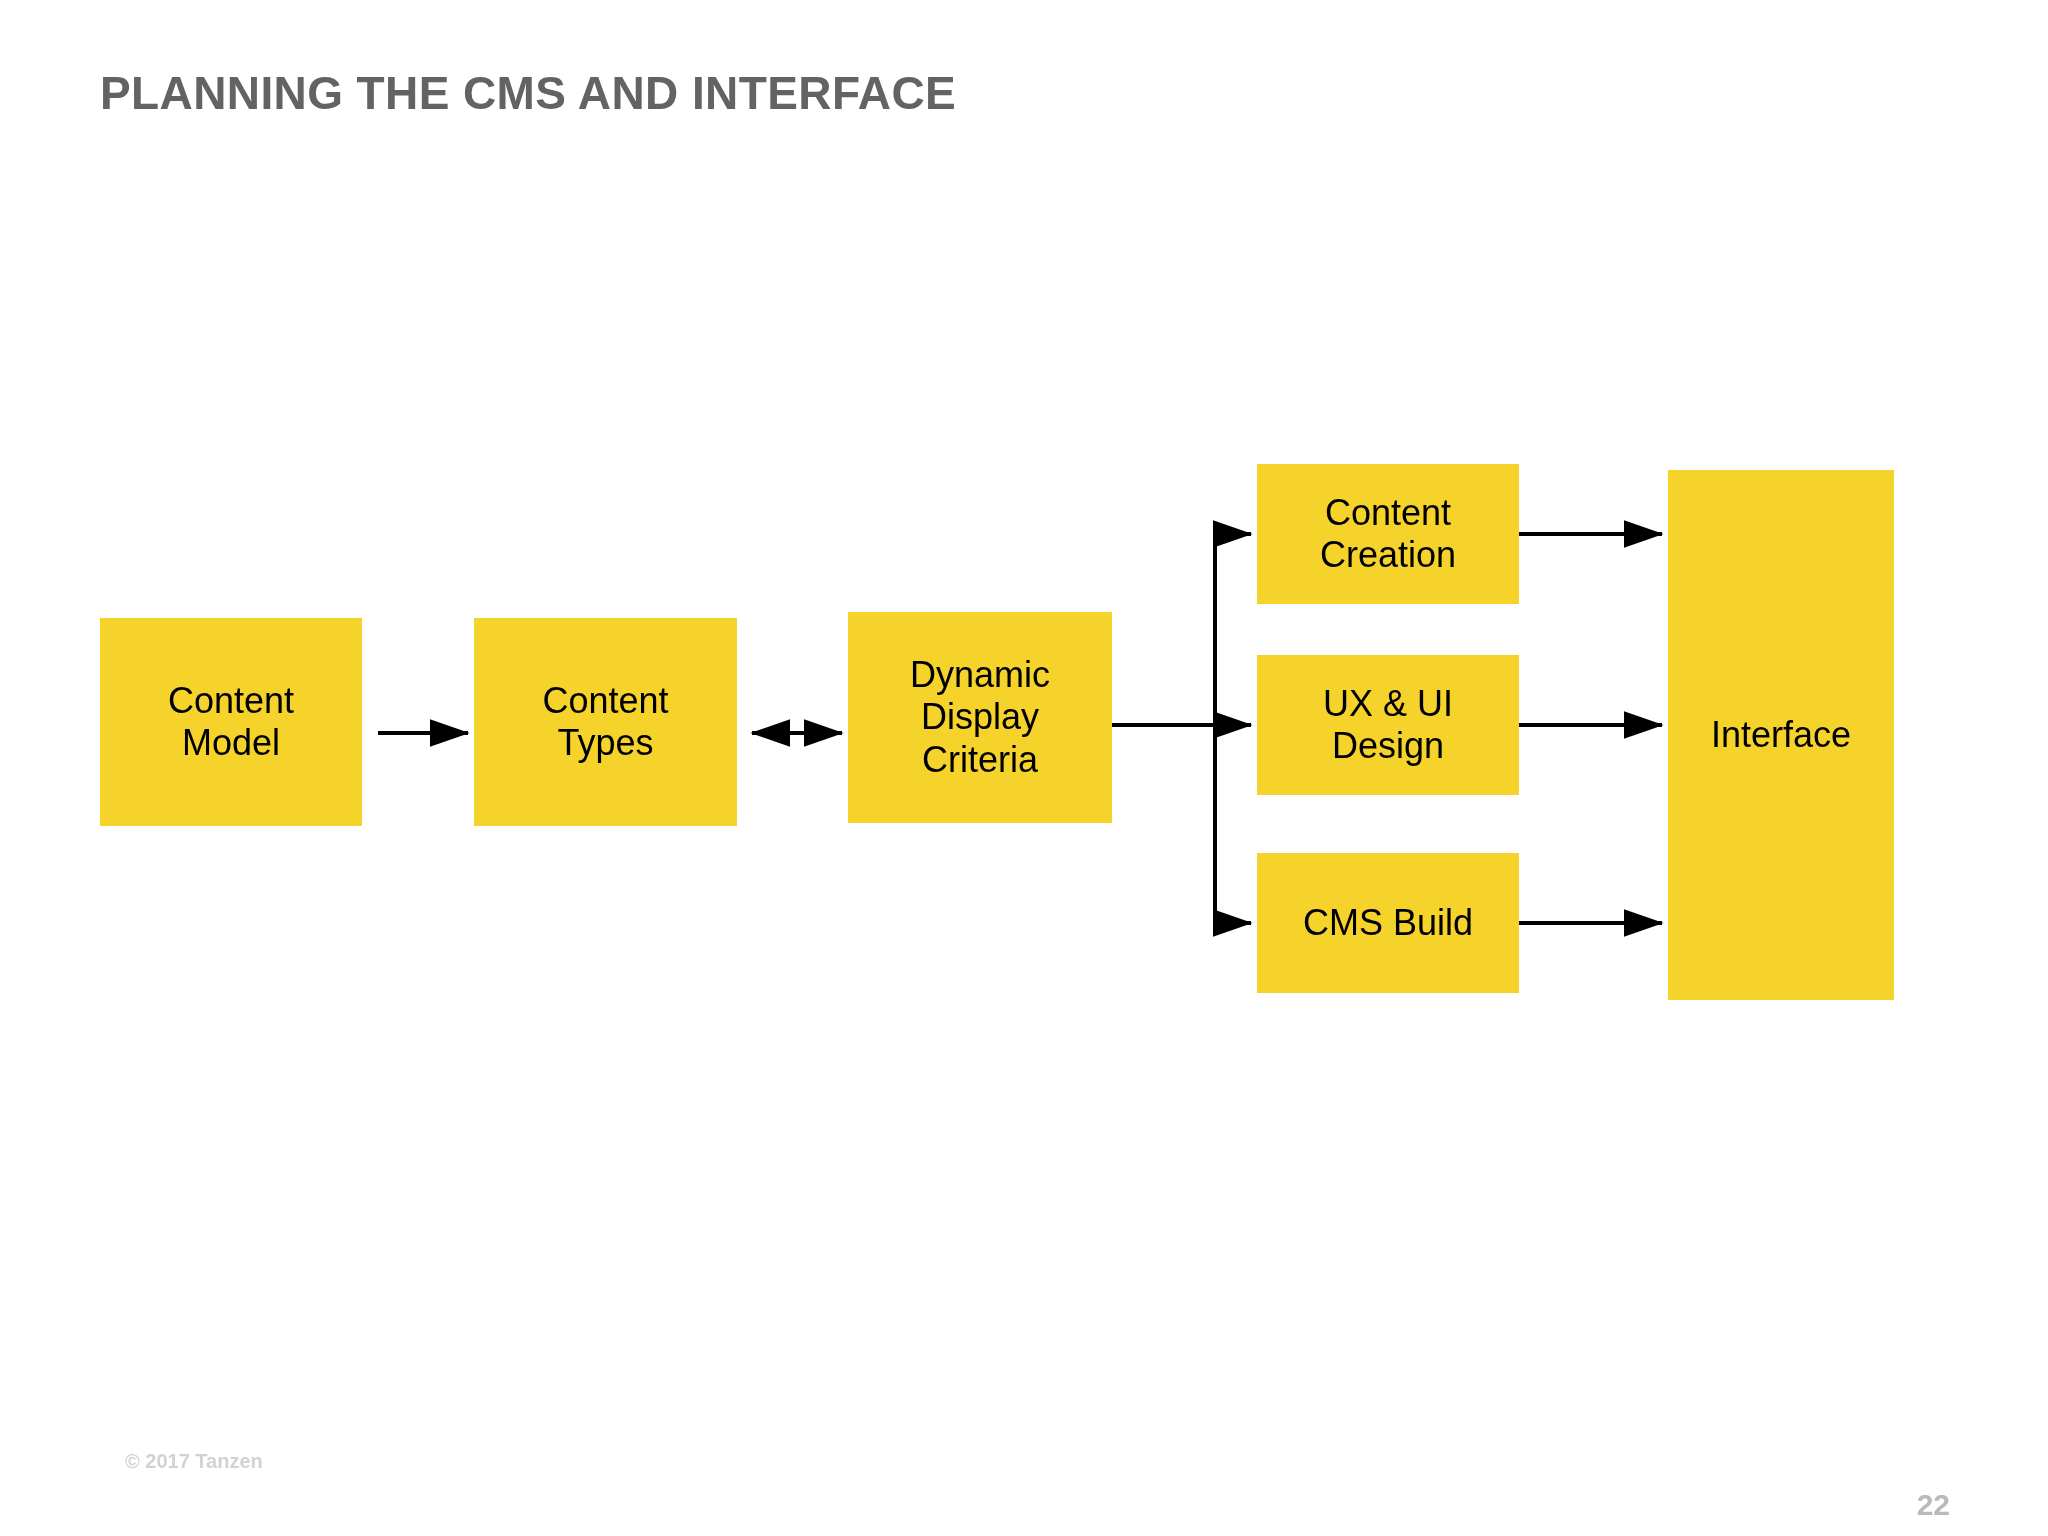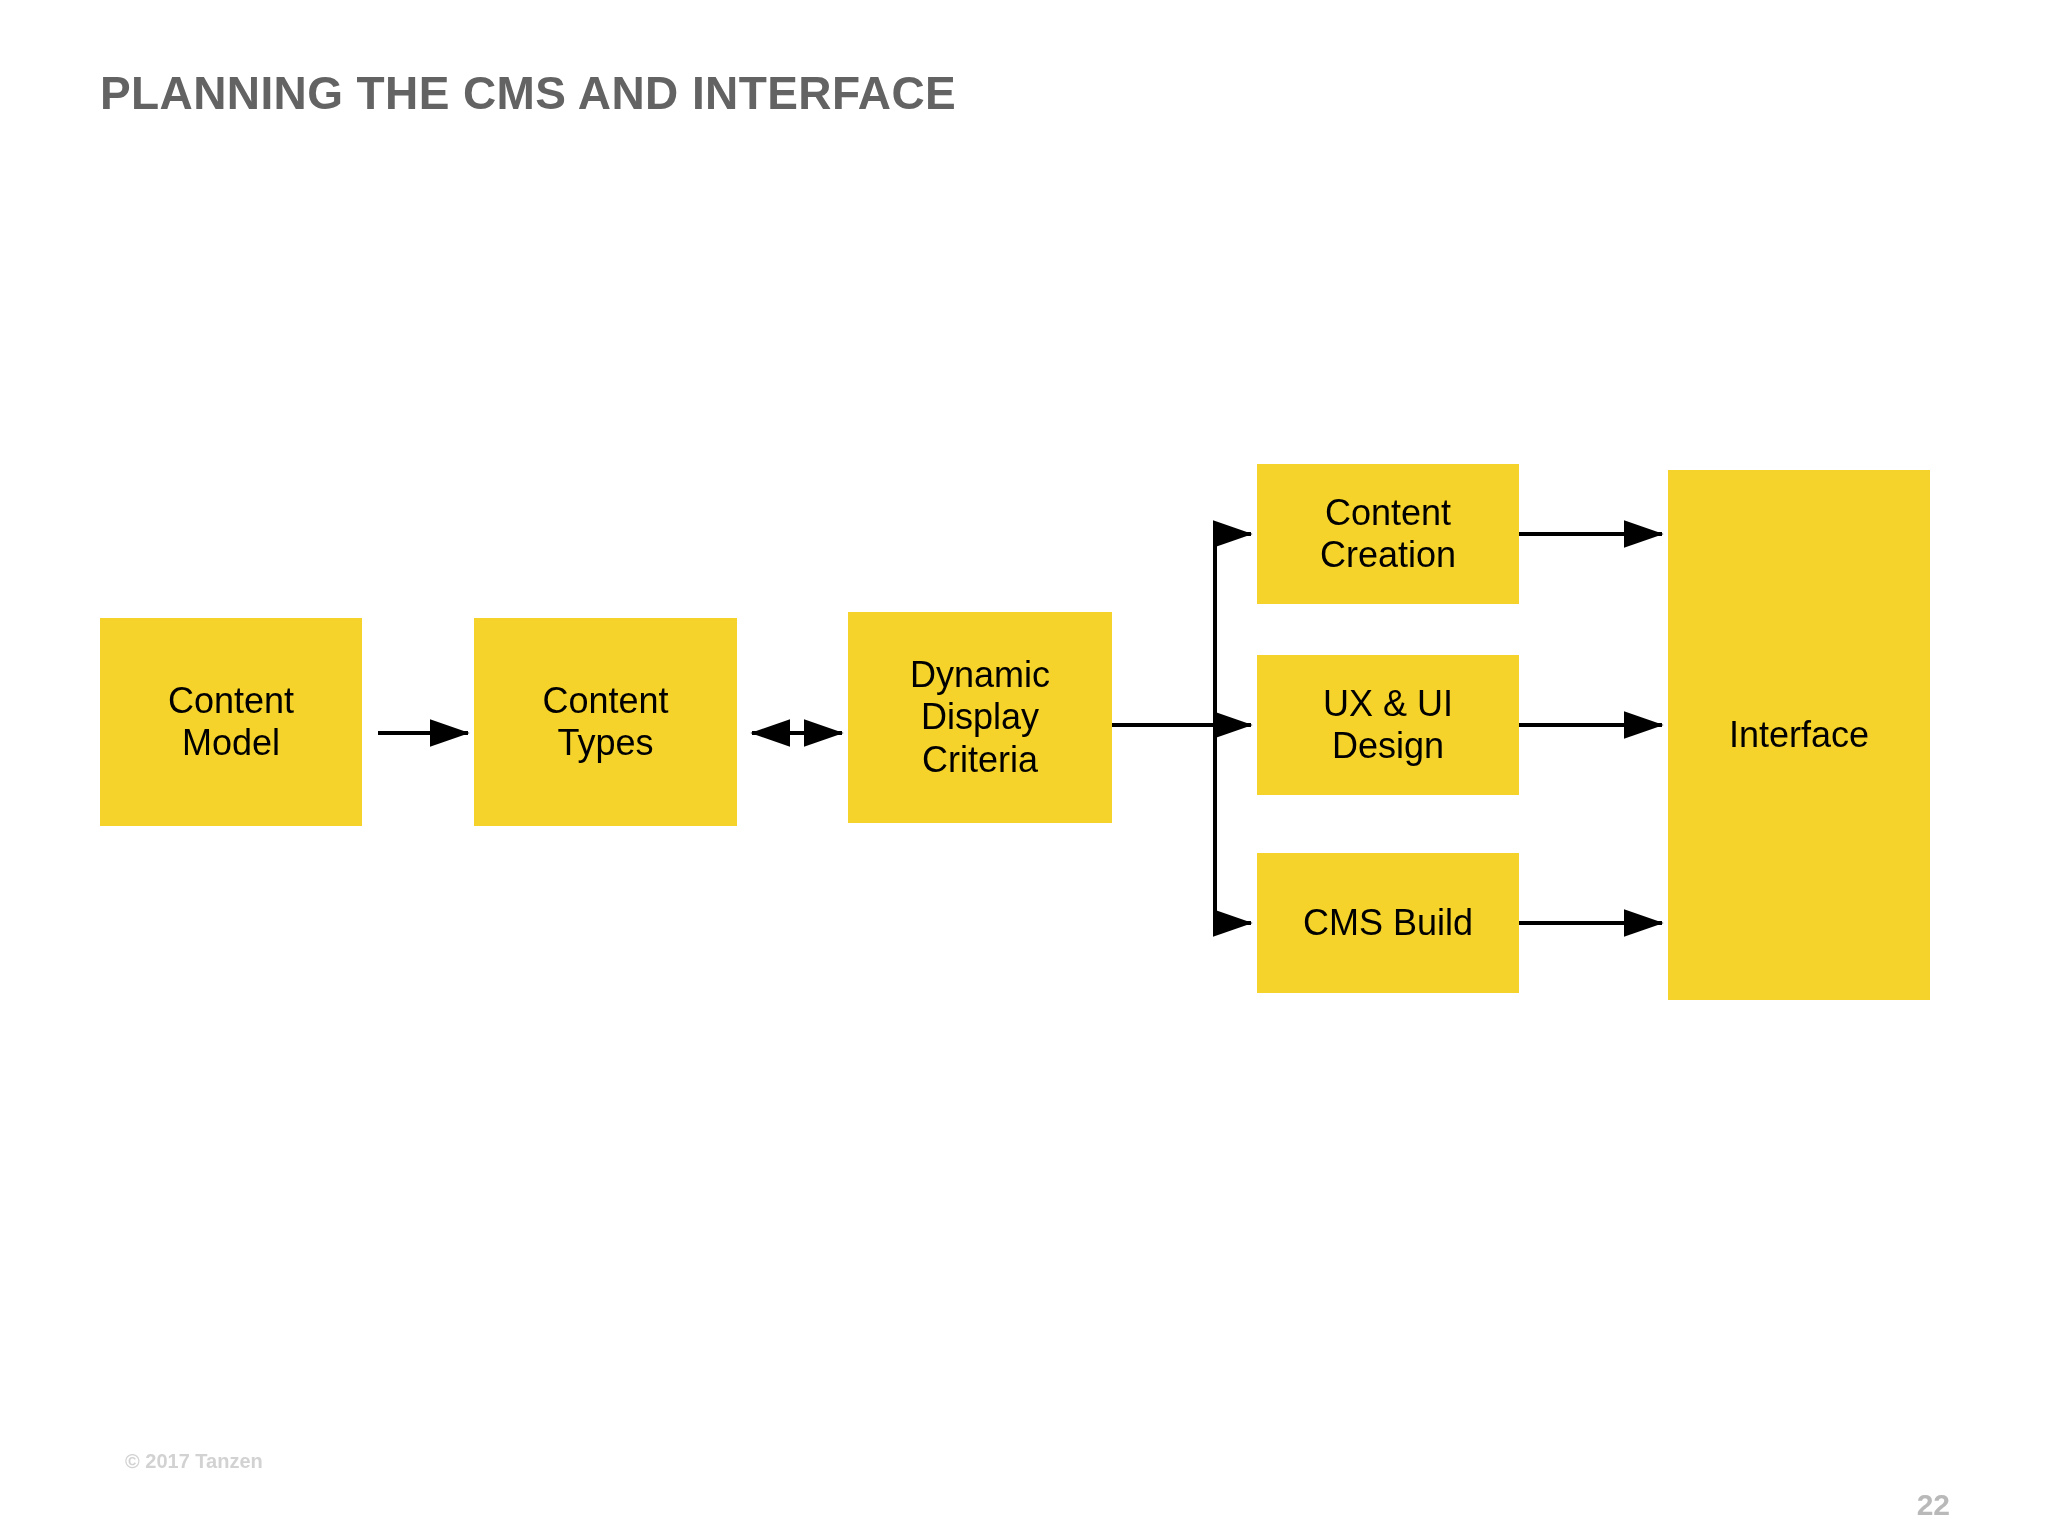--- a/index.html
+++ b/index.html
@@ -50,21 +50,21 @@
     display: block;
     white-space: pre-line;
   }
 
   #node-content-model   { left: 100px;  top: 618px; width: 262px; height: 208px; }
   #node-content-types   { left: 474px;  top: 618px; width: 263px; height: 208px; }
   #node-dynamic-display { left: 848px;  top: 612px; width: 264px; height: 211px; }
   #node-content-creation{ left: 1257px; top: 464px; width: 262px; height: 140px; }
   #node-ux-ui-design    { left: 1257px; top: 655px; width: 262px; height: 140px; }
   #node-cms-build       { left: 1257px; top: 853px; width: 262px; height: 140px; }
-  #node-interface       { left: 1668px; top: 470px; width: 262px; height: 530px; }
+  #node-interface       { left: 1668px; top: 470px; width: 226px; height: 530px; }
 
   
   #connectors {
     position: absolute;
     left: 0;
     top: 0;
     width: 2048px;
     height: 1536px;
     pointer-events: none;
   }

